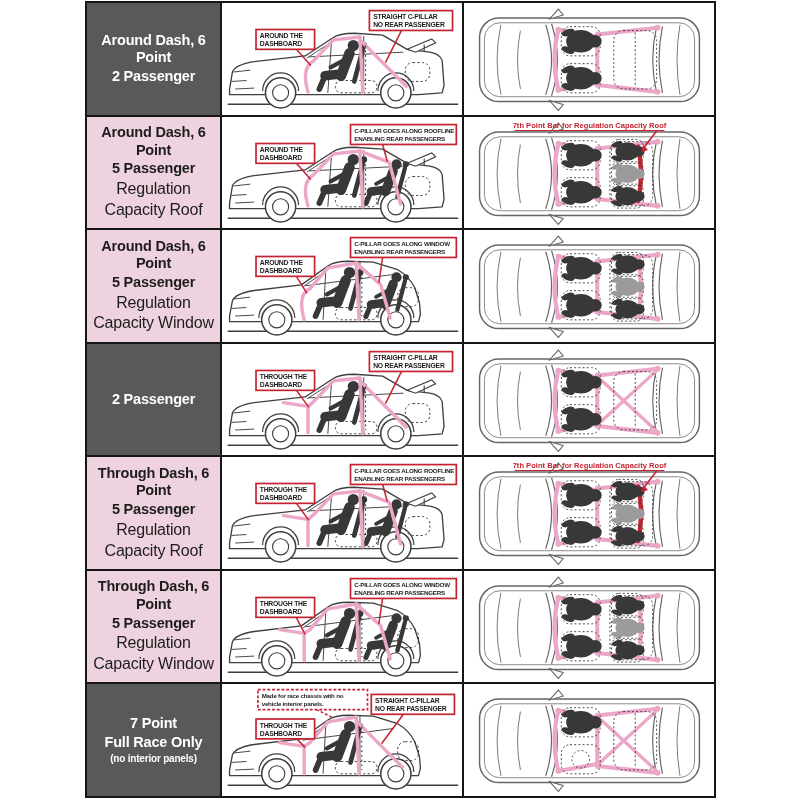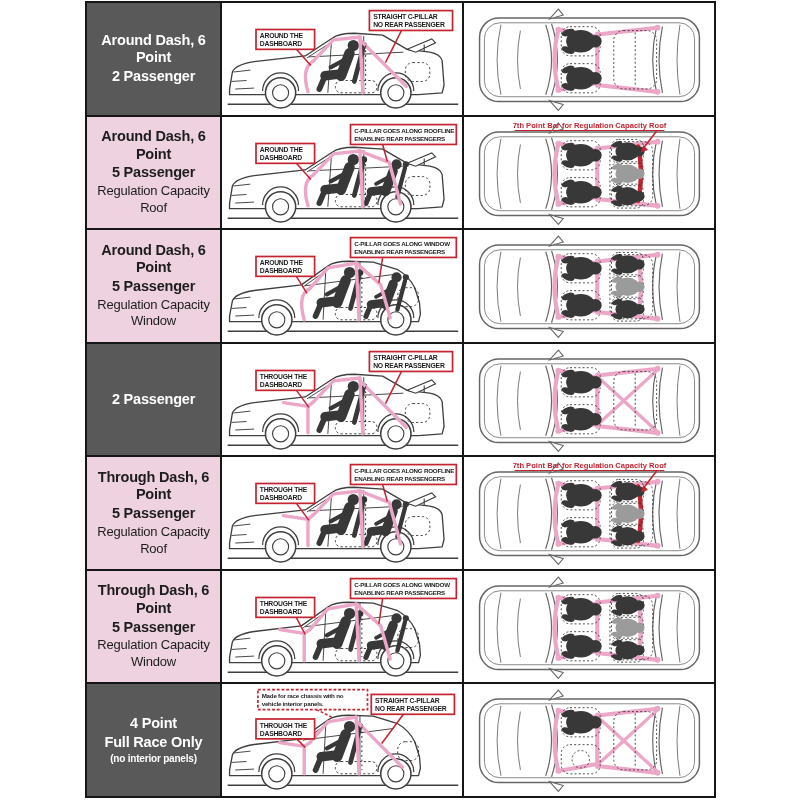--- a/index.html
+++ b/index.html
@@ -7,21 +7,21 @@
   .table{position:absolute;left:85px;top:1px;width:631px;height:797px;border:2px solid #161616;
          display:flex;flex-direction:column;box-sizing:border-box;background:#fff;}
   .row{flex:1;display:flex;min-height:0;border-top:2px solid #161616;}
   .row:first-child{border-top:none;}
   .cell{box-sizing:border-box;min-width:0;}
   .label{width:133px;display:flex;flex-direction:column;justify-content:center;align-items:center;
          text-align:center;padding:4px 6px;gap:1px;}
   .label.gray{background:#595959;color:#ffffff;}
   .label.pink{background:#eed2df;color:#1d1d1d;}
   .lab-line{font-weight:bold;font-size:14.5px;line-height:1.22;letter-spacing:-0.2px;}
-  .lab-line.small{font-weight:normal;font-size:13px;line-height:1.3;}
+  .lab-line.small{font-weight:normal;font-size:16px;line-height:1.3;}
   .label.gray .lab-line.small{font-weight:bold;font-size:10px;}
   .side{width:244px;border-left:2px solid #161616;border-right:2px solid #161616;background:#fff;}
   .top{flex:1;background:#fff;}
   svg{display:block;width:100%;height:100%;}
   .co{font-family:"Liberation Sans",sans-serif;font-size:7.2px;font-weight:bold;fill:#1d1d1d;letter-spacing:-0.25px;}
   .co-small{font-family:"Liberation Sans",sans-serif;font-size:6.6px;font-weight:bold;fill:#1d1d1d;letter-spacing:-0.25px;}
   .note{font-family:"Liberation Sans",sans-serif;font-size:7.8px;font-weight:bold;fill:#c42430;}
 </style>
 </head>
 <body>
@@ -564,21 +564,21 @@
           <ellipse cx="157.34" cy="72.62" rx="5.739999999999999" ry="2.788" fill="#383838" transform="rotate(-20 157.34 72.62)"></ellipse>
           <ellipse cx="157.34" cy="87.38" rx="5.739999999999999" ry="2.788" fill="#383838" transform="rotate(20 157.34 87.38)"></ellipse>
           <ellipse cx="168" cy="80" rx="12.299999999999999" ry="9.43" fill="#383838"></ellipse>
           <circle cx="180.3" cy="80" r="5.33" fill="#383838"></circle>
           <rect x="150" y="24" width="44" height="66" rx="10" fill="none" stroke="#333" stroke-width="0.9" stroke-dasharray="2,2.3"></rect>
         </svg>
       </div>
     </div>
     <div class="row">
       <div class="cell label gray">
-        <div class="lab-line">4 Point</div>
+        <div class="lab-line">7 Point</div>
         <div class="lab-line">Full Race Only</div>
         <div class="lab-line small">(no interior panels)</div>
       </div>
       <div class="cell side">
         <svg viewBox="0 0 254 112" preserveAspectRatio="xMidYMid meet">
           <line x1="6" y1="104" x2="250" y2="104" stroke="#3f3f3f" stroke-width="1.6"></line>
           <path d="M8,88 L11,72 Q14,64 34,61 L84,55 L112,35 Q119,30 134,30 L160,31 L186,39 Q198,46 204,58 L209,74 L210,86 L208,94 L8,94 Z" fill="#fff" stroke="#3f3f3f" stroke-width="1.4" stroke-linejoin="round"></path>
           <path d="M86,57 L113,38 M88,56 L182,44" stroke="#3f3f3f" stroke-width="1" fill="none"></path>
           <path d="M12,70 L30,68 M10,80 L26,79 M14,88 L34,87" stroke="#3f3f3f" stroke-width="1" fill="none"></path>
           <path d="M110,37 L107,92 M146,31 L146,92" stroke="#3f3f3f" stroke-width="1" fill="none"></path>

